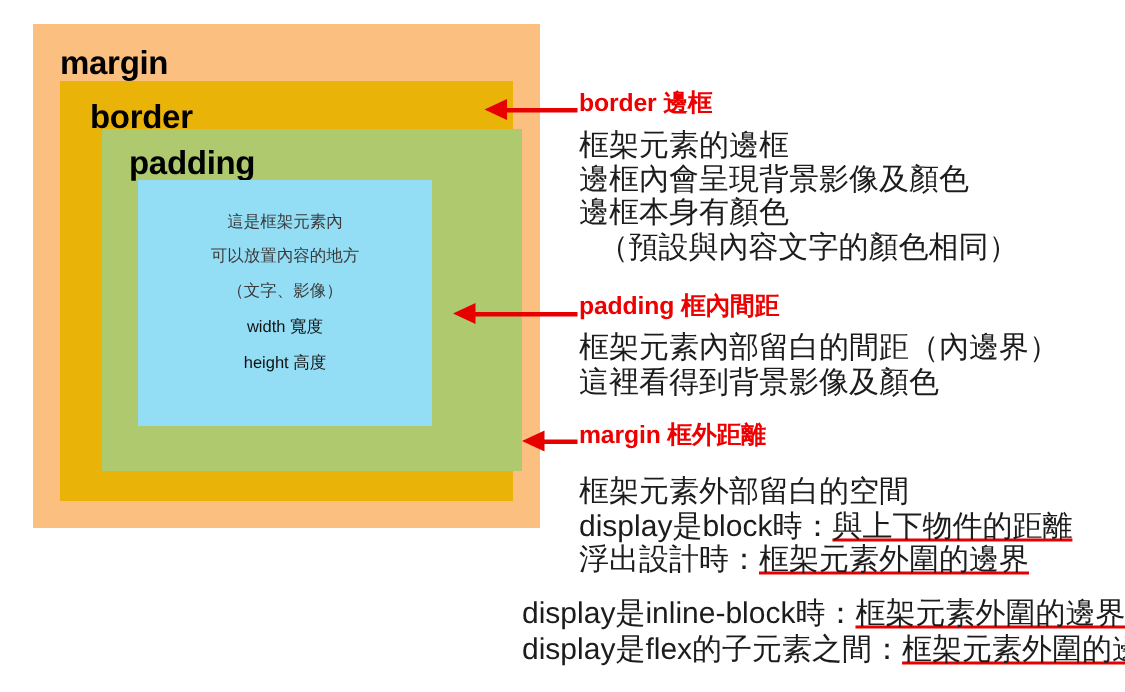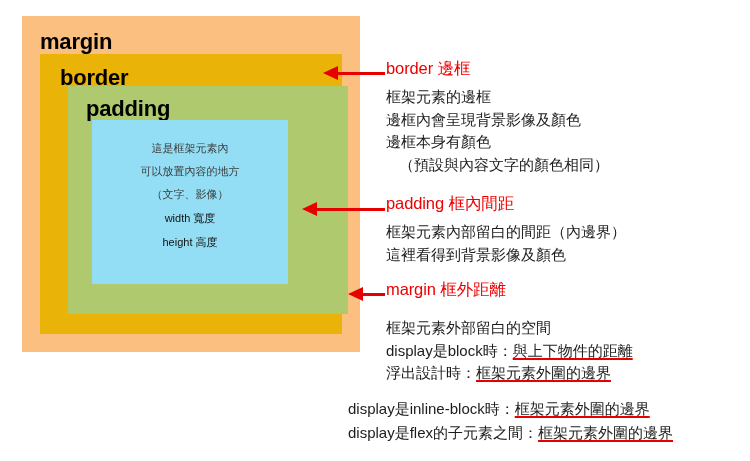--- a/index.html
+++ b/index.html
@@ -74,26 +74,26 @@
     position:absolute;left:0;top:1px;
     width:0;height:0;
     border-top:7.5px solid transparent;
     border-bottom:7.5px solid transparent;
     border-right:15px solid #e60000;
   }
 
   
   .ann{position:absolute;left:386px;}
   .ann-head{
-    font-size:16.5px;font-weight:normal;color:#ef0000;
+    font-size:16.5px;font-weight:bold;color:#ef0000;
     white-space:nowrap;letter-spacing:-0.1px;
   }
   .ann-body{margin-top:6px;}
   .ann-line{
-    font-size:15px;line-height:22.5px;color:#1c1c1c;white-space:nowrap;
+    font-size:20px;line-height:22.5px;color:#1c1c1c;white-space:nowrap;
   }
   .ann-line.indent{padding-left:13px;}
   .u{
     text-decoration:underline;
     text-decoration-color:#e60000;
     text-decoration-thickness:2px;
     text-underline-offset:2px;
   }
   .ann-foot{position:absolute;left:348px;}
   .ann-foot .ann-line{line-height:24px;}

